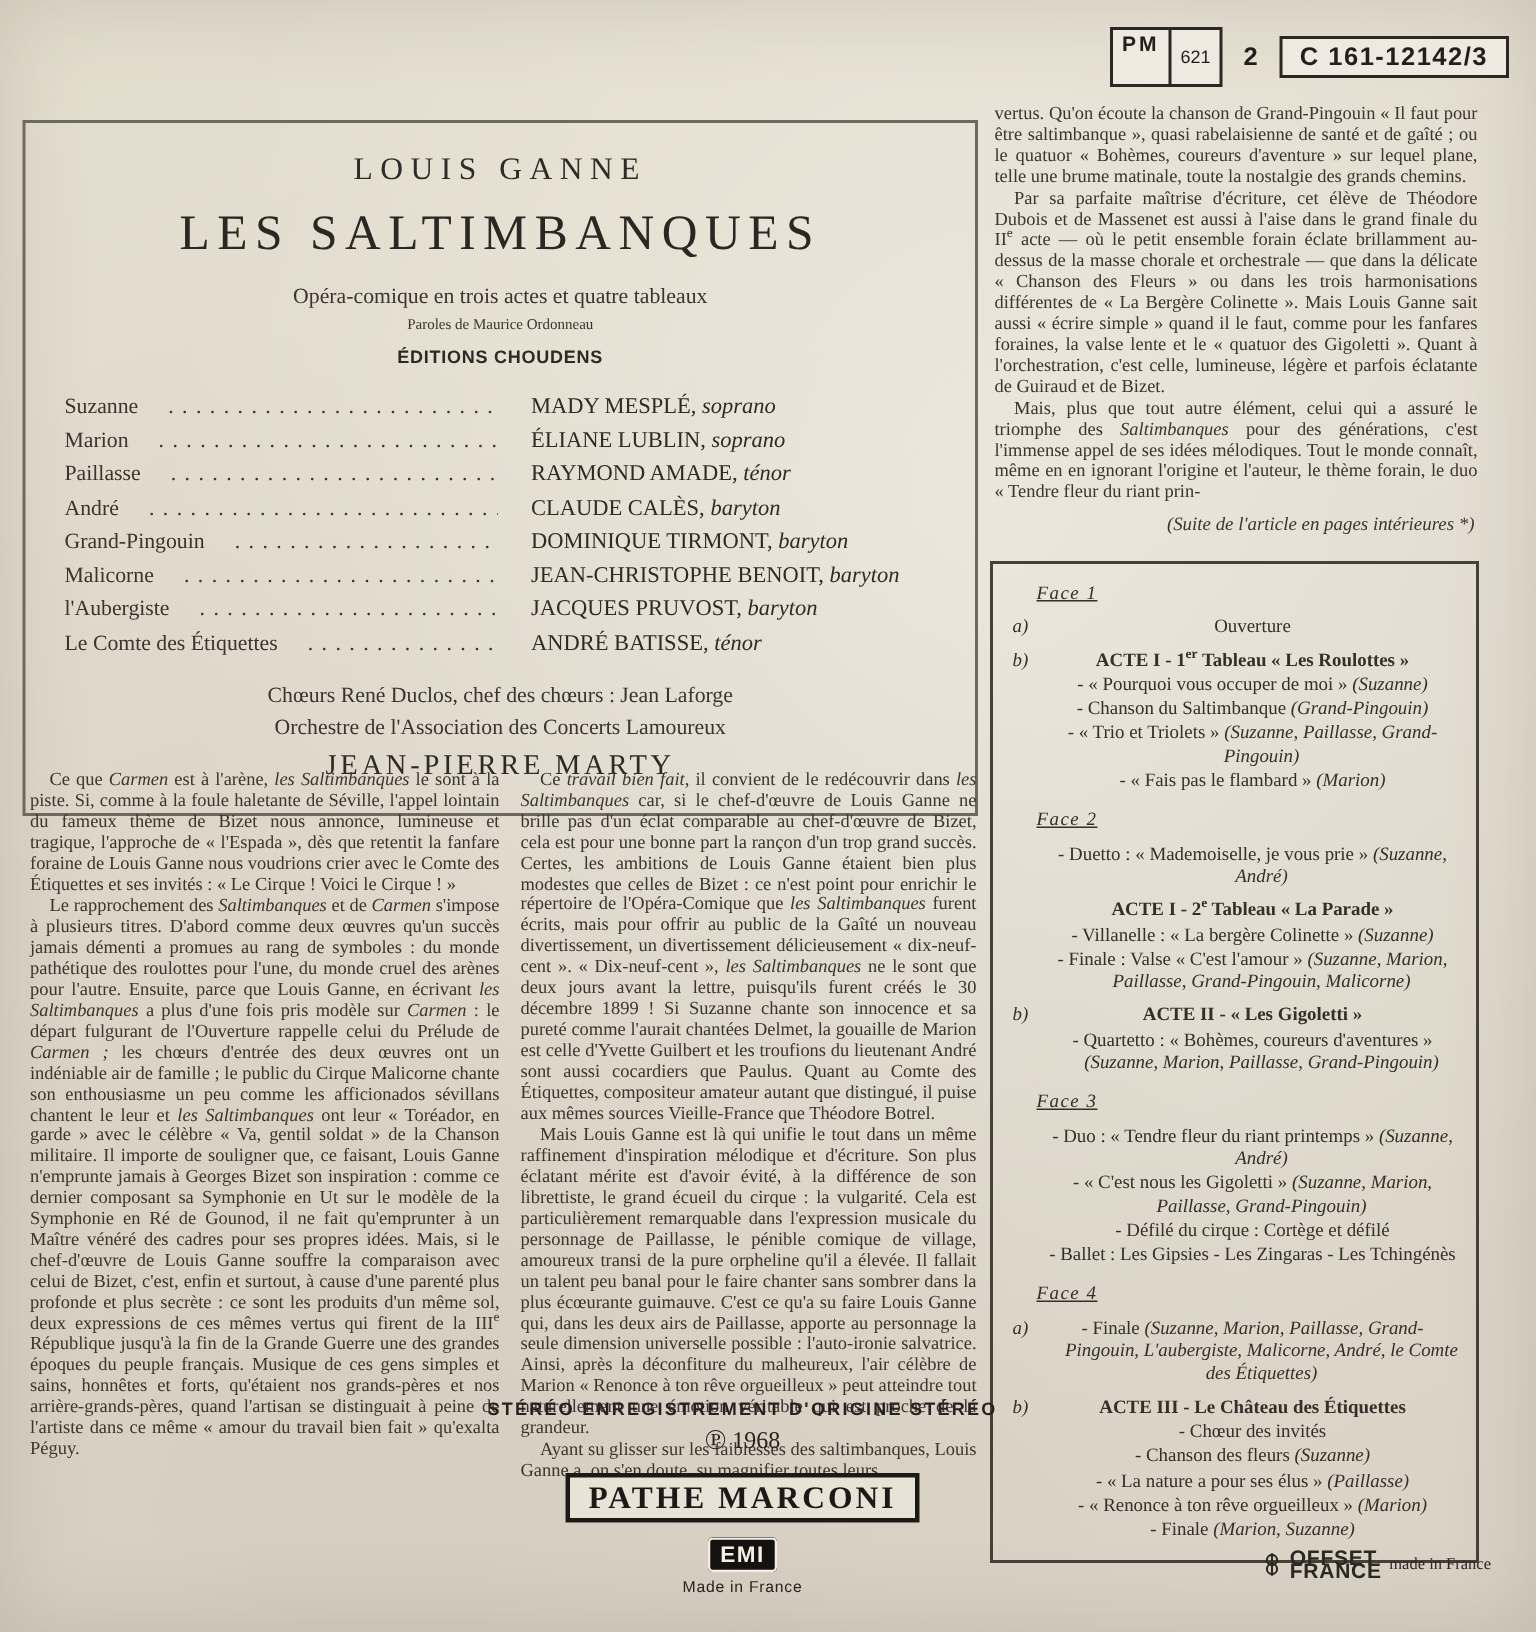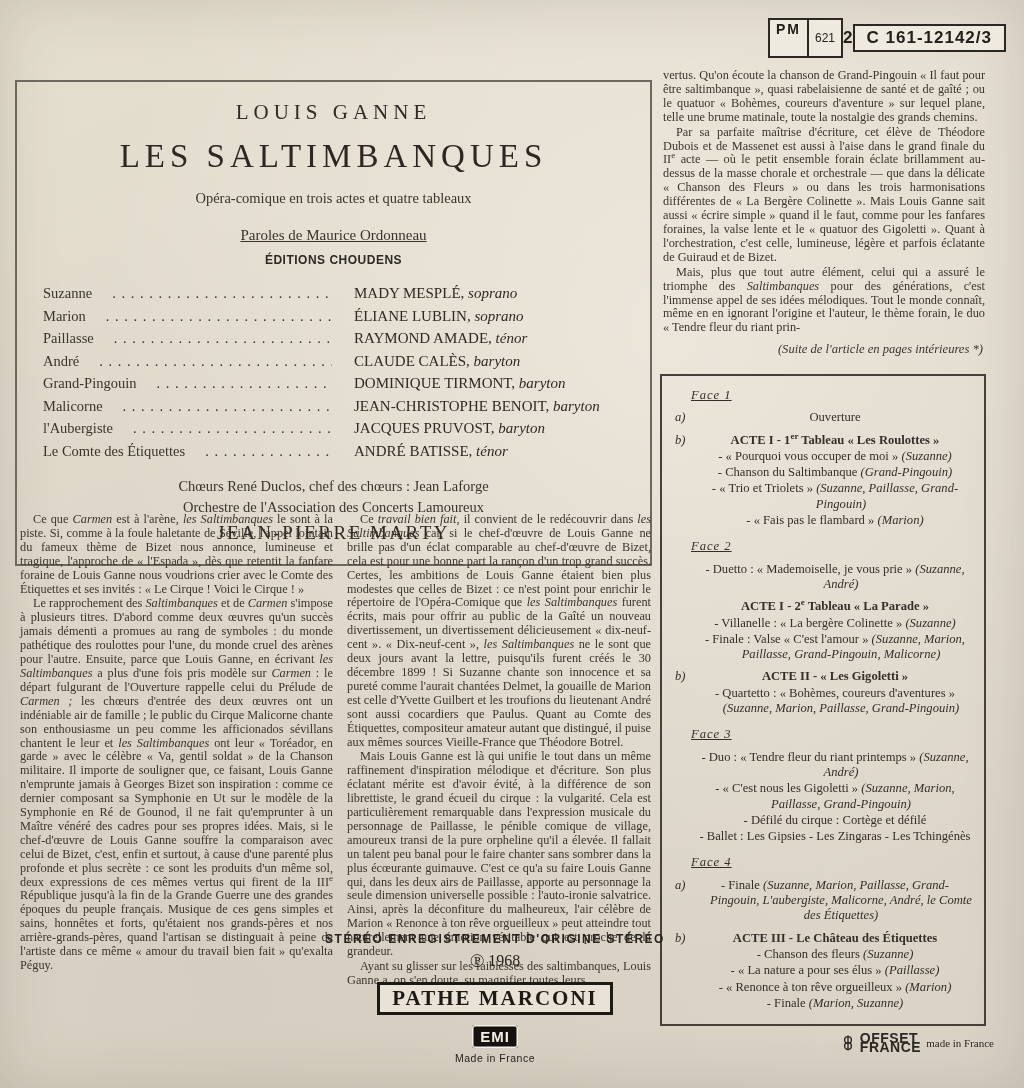--- a/index.html
+++ b/index.html
@@ -11,38 +11,38 @@
   }
   #sleeve{
     position:relative;width:1024px;height:1088px;
     background:
       radial-gradient(ellipse at 65% 30%, rgba(255,252,244,.35), rgba(0,0,0,0) 60%),
       radial-gradient(ellipse at 20% 85%, rgba(120,100,80,.08), rgba(0,0,0,0) 55%),
       linear-gradient(155deg,#e4decf 0%,#e1dacd 45%,#d9d2c5 100%);
     box-shadow:inset 0 0 60px rgba(90,75,60,.18);
   }
   
-  .codes{position:absolute;top:18px;right:18px;display:flex;align-items:center;
+  .codes{position:absolute;top:18px;right:18px;display:flex;align-items:center;gap:14px;
          font-family:"Liberation Sans","DejaVu Sans",sans-serif;color:#23201c;}
   .pm-box{display:flex;align-items:stretch;border:2px solid #2b2823;background:#efeae0;}
   .pm-cell{padding:1px 6px;font-weight:bold;font-size:14px;letter-spacing:2px;border-right:2px solid #2b2823;}
   .num-cell{padding:11px 6px;font-size:12px;display:flex;align-items:center;}
   .disc-count{font-weight:bold;font-size:17px;}
   .catalog-box{border:2px solid #2b2823;background:#efeae0;padding:2px 12px;
                font-weight:bold;font-size:17px;letter-spacing:1px;}
   
   .title-box{
     position:absolute;left:15px;top:80px;width:633px;
     border:2px solid #6e695f;
     padding:18px 0 20px 0;text-align:center;
   }
   .composer{font-size:21px;letter-spacing:5px;color:#2f2b26;}
   .opera-title{font-size:33px;letter-spacing:5px;margin-top:13px;color:#2b2722;}
   .sub1{font-size:14.5px;margin-top:15px;}
-  .sub2{font-size:15px;margin-top:20px;text-decoration:underline;}
+  .sub2{font-size:10px;margin-top:4px;}
   .publisher{font-family:"Liberation Sans","DejaVu Sans",sans-serif;font-weight:bold;
              font-size:12px;letter-spacing:.5px;margin-top:9px;color:#2d2a25;}
   .cast{margin:15px 24px 0 26px;text-align:left;}
   .cast-row{display:flex;align-items:flex-start;font-size:14.5px;line-height:22.5px;gap:16px;}
   .cast-role{white-space:nowrap;}
   .cast-dots{flex:1;overflow:hidden;white-space:nowrap;margin:0 6px 0 4px;}
   .cast-dots::after{content:". . . . . . . . . . . . . . . . . . . . . . . . . . . . . . . . . . . . . . . . . . . . . . . .";
                     letter-spacing:1px;}
   .cast-name{width:272px;white-space:nowrap;font-size:15px;color:#2e2a24;}
   .choir{margin-top:14px;font-size:14.5px;line-height:21px;}
@@ -243,20 +243,23 @@
         <div class="face-title">Face 4</div>
         <div class="entry">
           <span class="letter">a)</span>
           <span class="etext dashline">- Finale <i class="perf">(Suzanne, Marion, Paillasse, Grand-Pingouin, L'aubergiste, Malicorne, André, le Comte des Étiquettes)</i></span>
         </div>
         <div class="entry act">
           <span class="letter">b)</span>
           <span class="etext actline">ACTE III - Le Château des Étiquettes</span>
         </div>
         <div class="entry">
+          <span class="etext dashline">- Chœur des invités</span>
+        </div>
+        <div class="entry">
           <span class="etext dashline">- Chanson des fleurs <i class="perf">(Suzanne)</i></span>
         </div>
         <div class="entry">
           <span class="etext dashline">- « La nature a pour ses élus » <i class="perf">(Paillasse)</i></span>
         </div>
         <div class="entry">
           <span class="etext dashline">- « Renonce à ton rêve orgueilleux » <i class="perf">(Marion)</i></span>
         </div>
         <div class="entry">
           <span class="etext dashline">- Finale <i class="perf">(Marion, Suzanne)</i></span>

